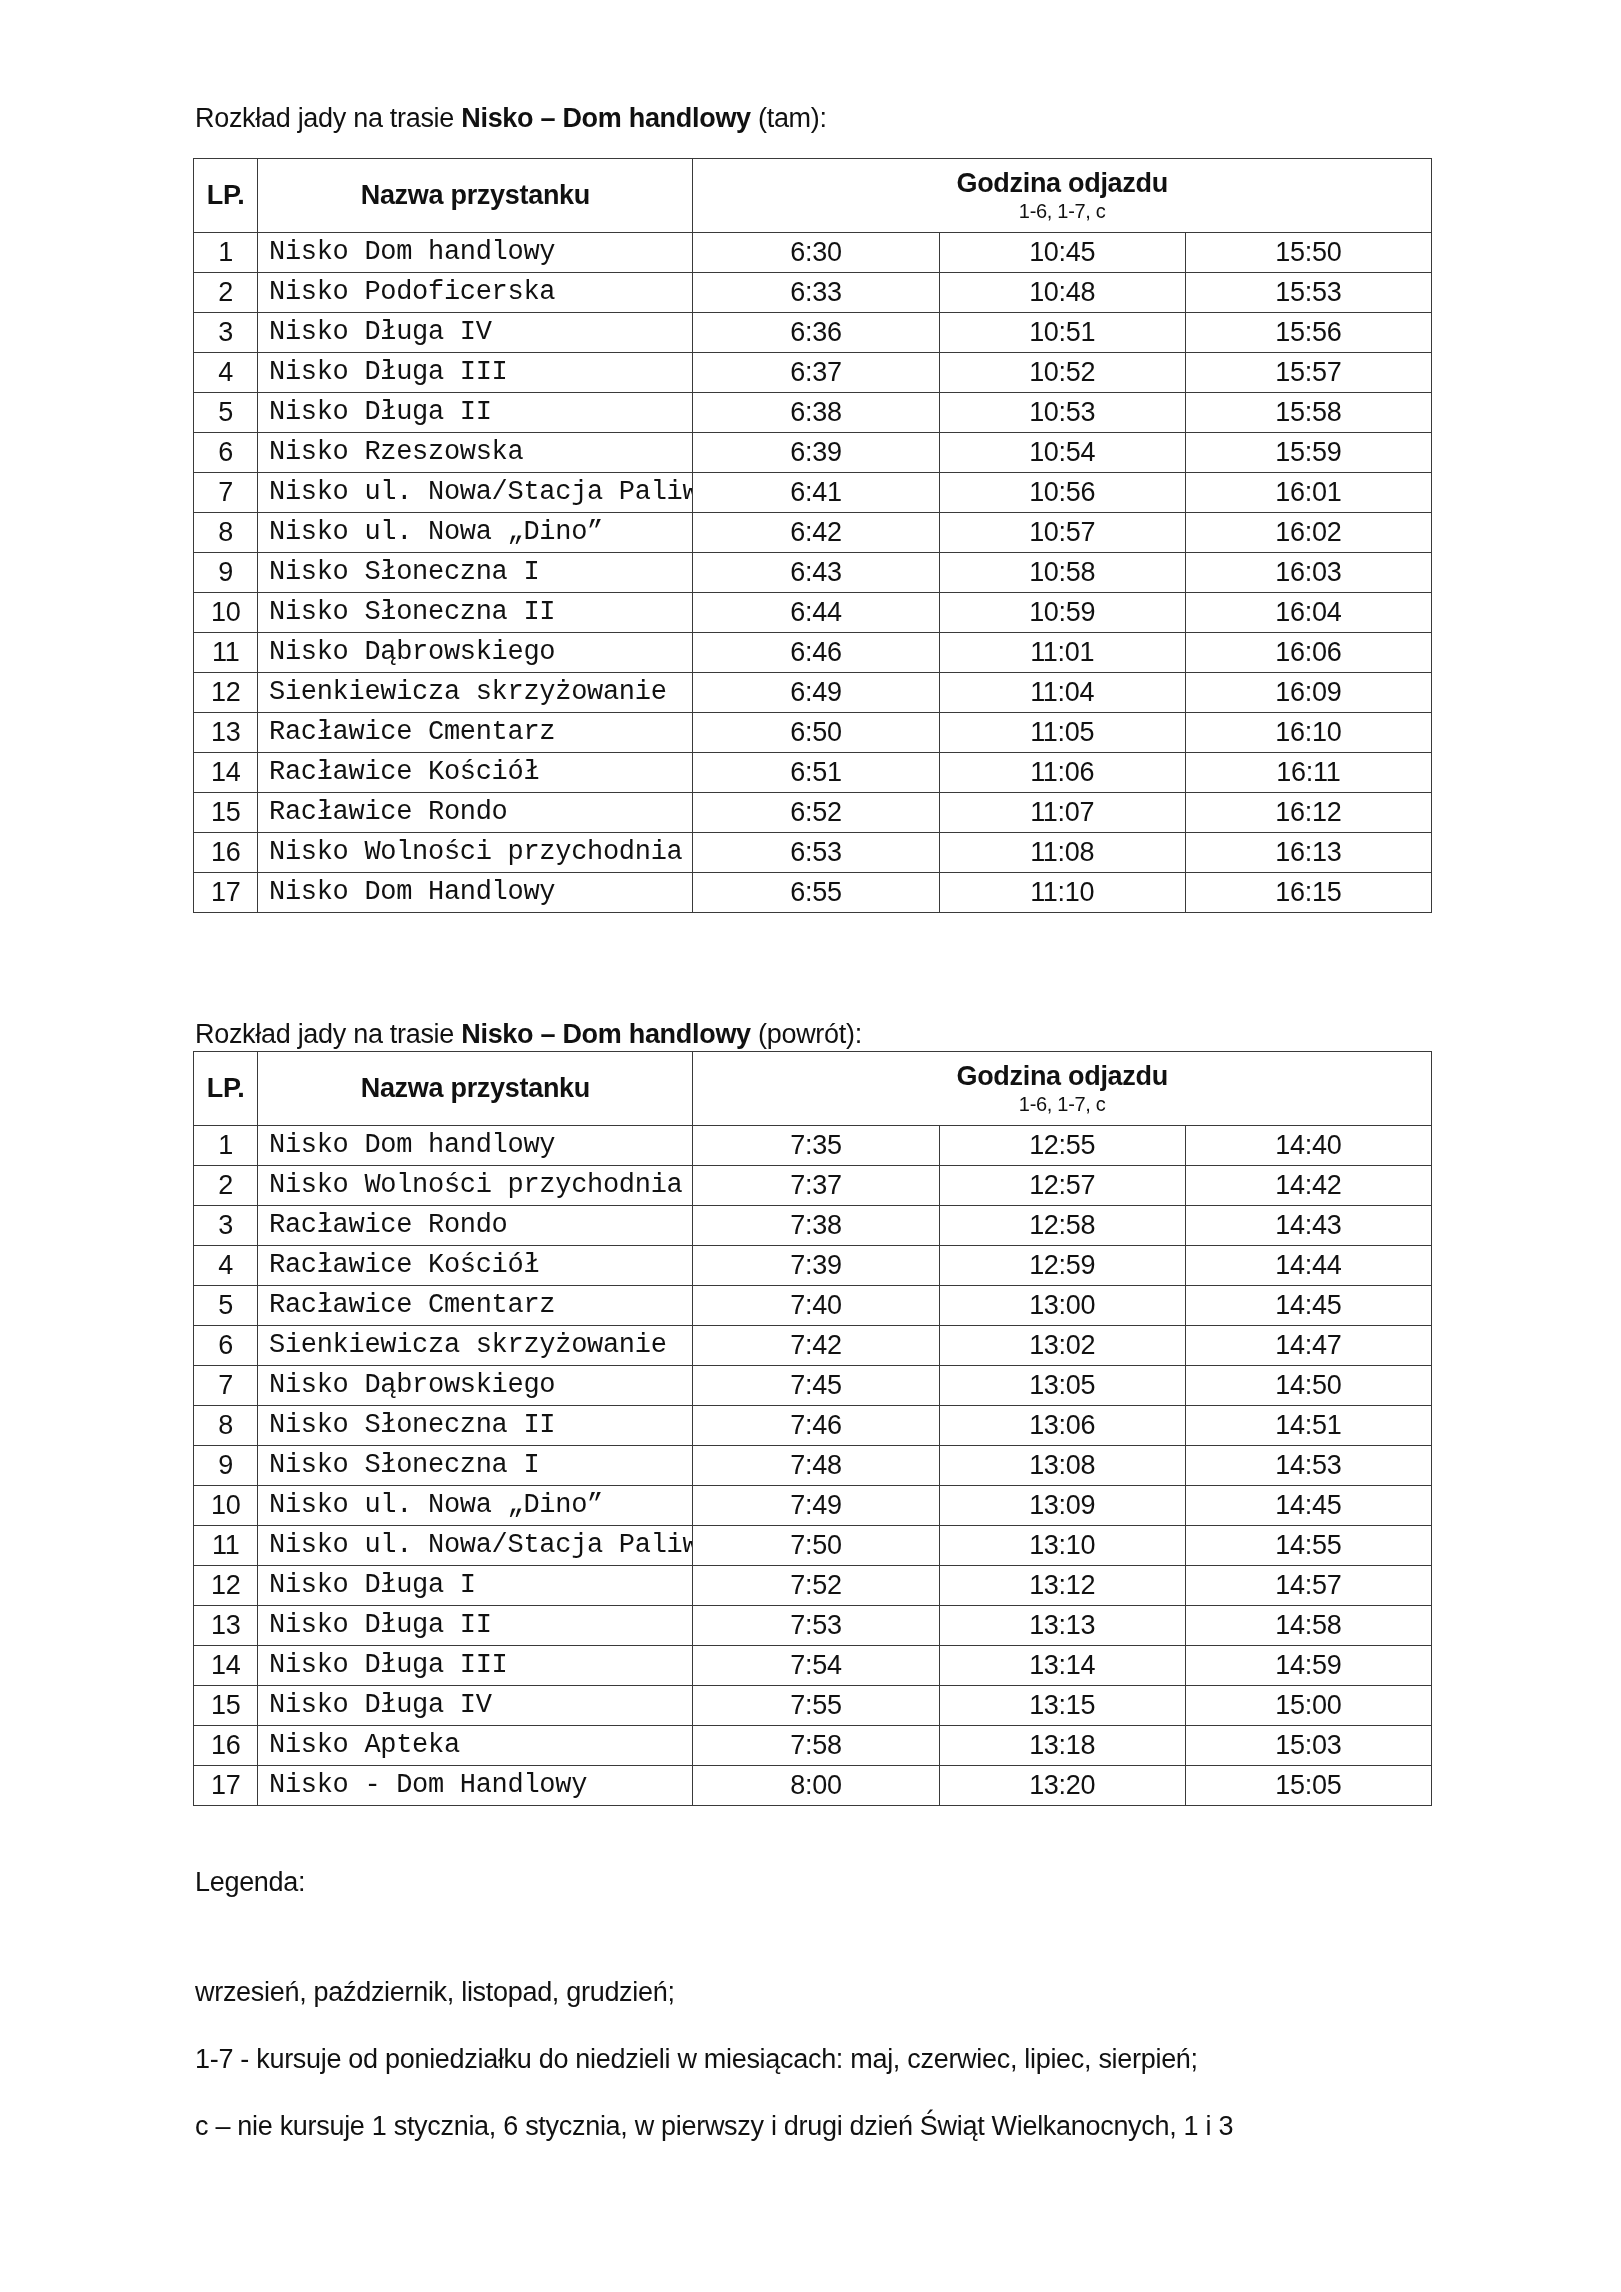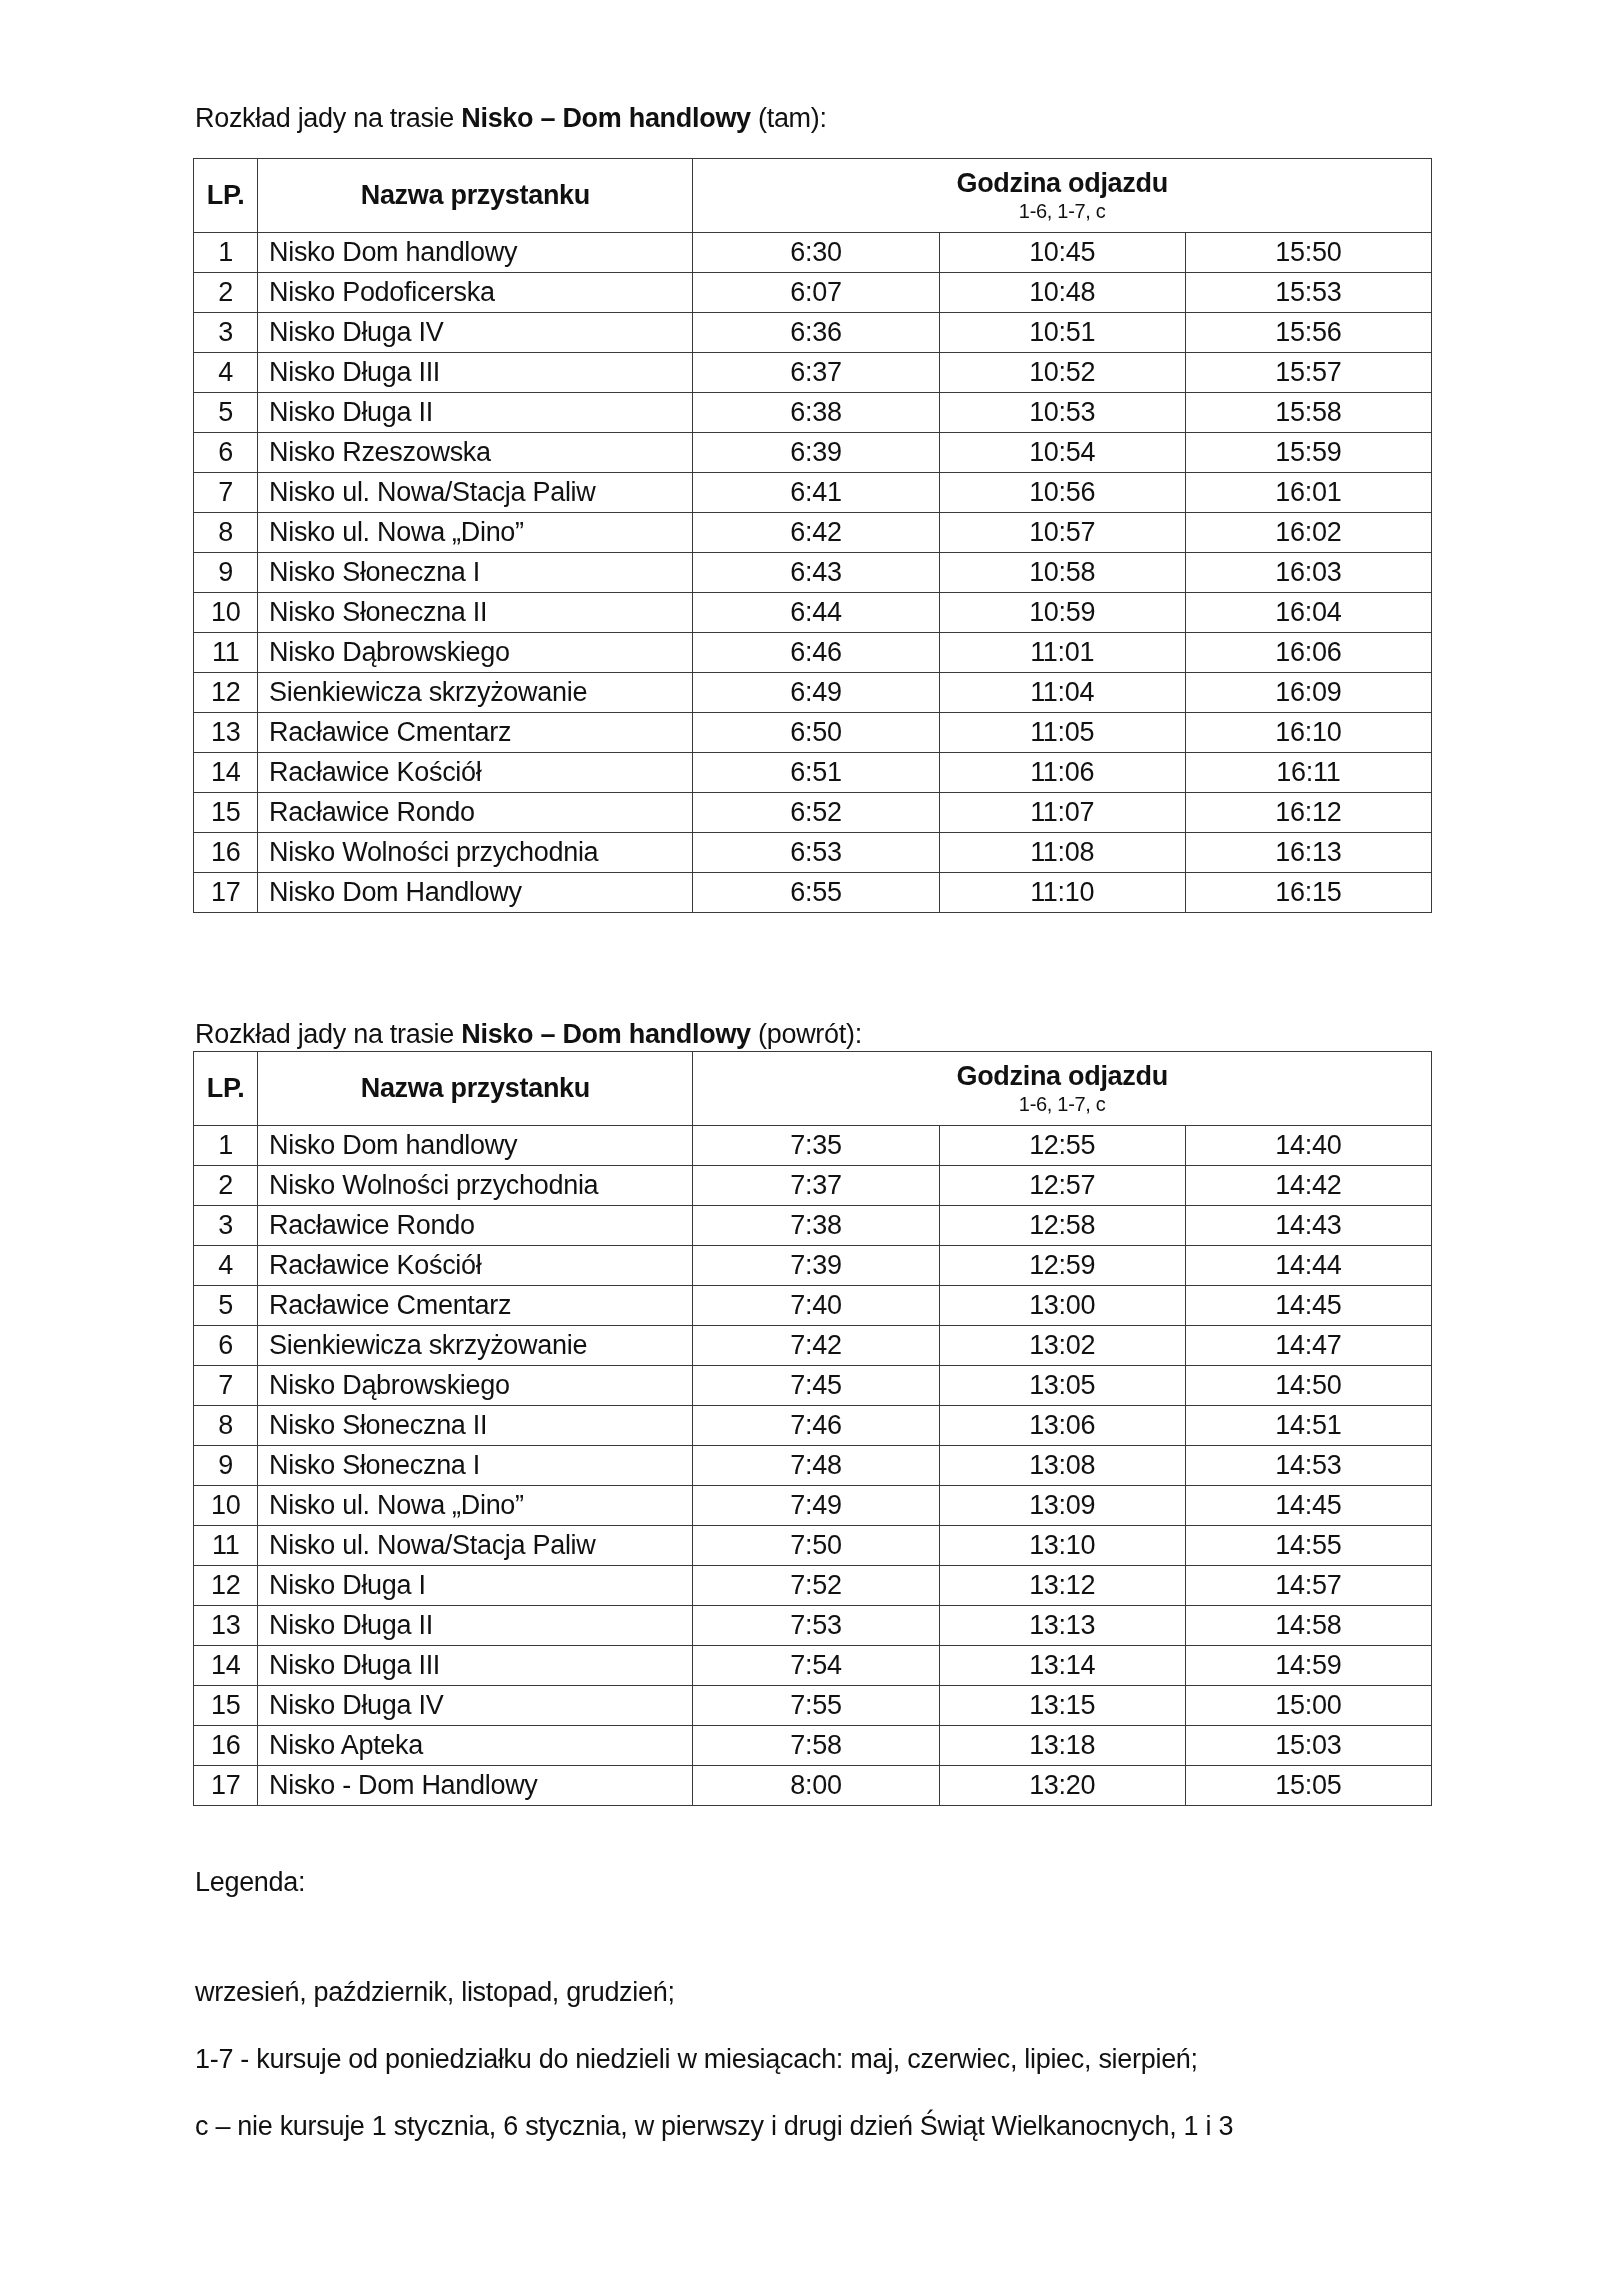--- a/index.html
+++ b/index.html
@@ -6,21 +6,21 @@
   body { width: 1621px; height: 2293px; position: relative; overflow: hidden;
          font-family: "Liberation Sans", sans-serif; color: #111; }
   .title { position: absolute; left: 195px; font-size: 27px; line-height: 36px; white-space: nowrap; letter-spacing: -0.3px; }
   .title b { font-weight: bold; }
   table.tt { position: absolute; left: 193px; width: 1239px; border-collapse: collapse; table-layout: fixed; }
   table.tt td, table.tt th { border: 1.8px solid #3a3a3a; padding: 0; font-size: 27px; white-space: nowrap; overflow: hidden; letter-spacing: -0.3px; }
   table.tt th { font-weight: bold; height: 73px; vertical-align: middle; }
   table.tt td { height: 39px; line-height: 39px; }
   .c-lp { width: 64px; text-align: center; }
   .c-name { width: 433px; text-align: left; }
-  .c-name-td { padding-left: 10.7px !important; text-align: left; }
+  .c-name-td { padding-left: 10.7px !important; text-align: left; font-family: Liberation Mono, monospace; }
   .c-time { width: 245px; text-align: center; }
   .hdr-main { display: block; font-weight: bold; font-size: 27px; line-height: 32px; text-align: center; }
   .hdr-sub { display: block; font-weight: normal; font-size: 20px; line-height: 25px; }
   .legend { position: absolute; left: 195px; width: 1254px; font-size: 27px; line-height: 43px; letter-spacing: -0.3px; }
   .legend p { margin: 0; }
 </style>
 </head>
 <body>
 
 <div class="title" style="top:100px;">
@@ -49,21 +49,21 @@
       <tr>
         <td class="c-lp">1</td>
         <td class="c-name-td">Nisko Dom handlowy</td>
         <td class="c-time">6:30</td>
         <td class="c-time">10:45</td>
         <td class="c-time">15:50</td>
       </tr>
       <tr>
         <td class="c-lp">2</td>
         <td class="c-name-td">Nisko Podoficerska</td>
-        <td class="c-time">6:07</td>
+        <td class="c-time">6:33</td>
         <td class="c-time">10:48</td>
         <td class="c-time">15:53</td>
       </tr>
       <tr>
         <td class="c-lp">3</td>
         <td class="c-name-td">Nisko Długa IV</td>
         <td class="c-time">6:36</td>
         <td class="c-time">10:51</td>
         <td class="c-time">15:56</td>
       </tr>

